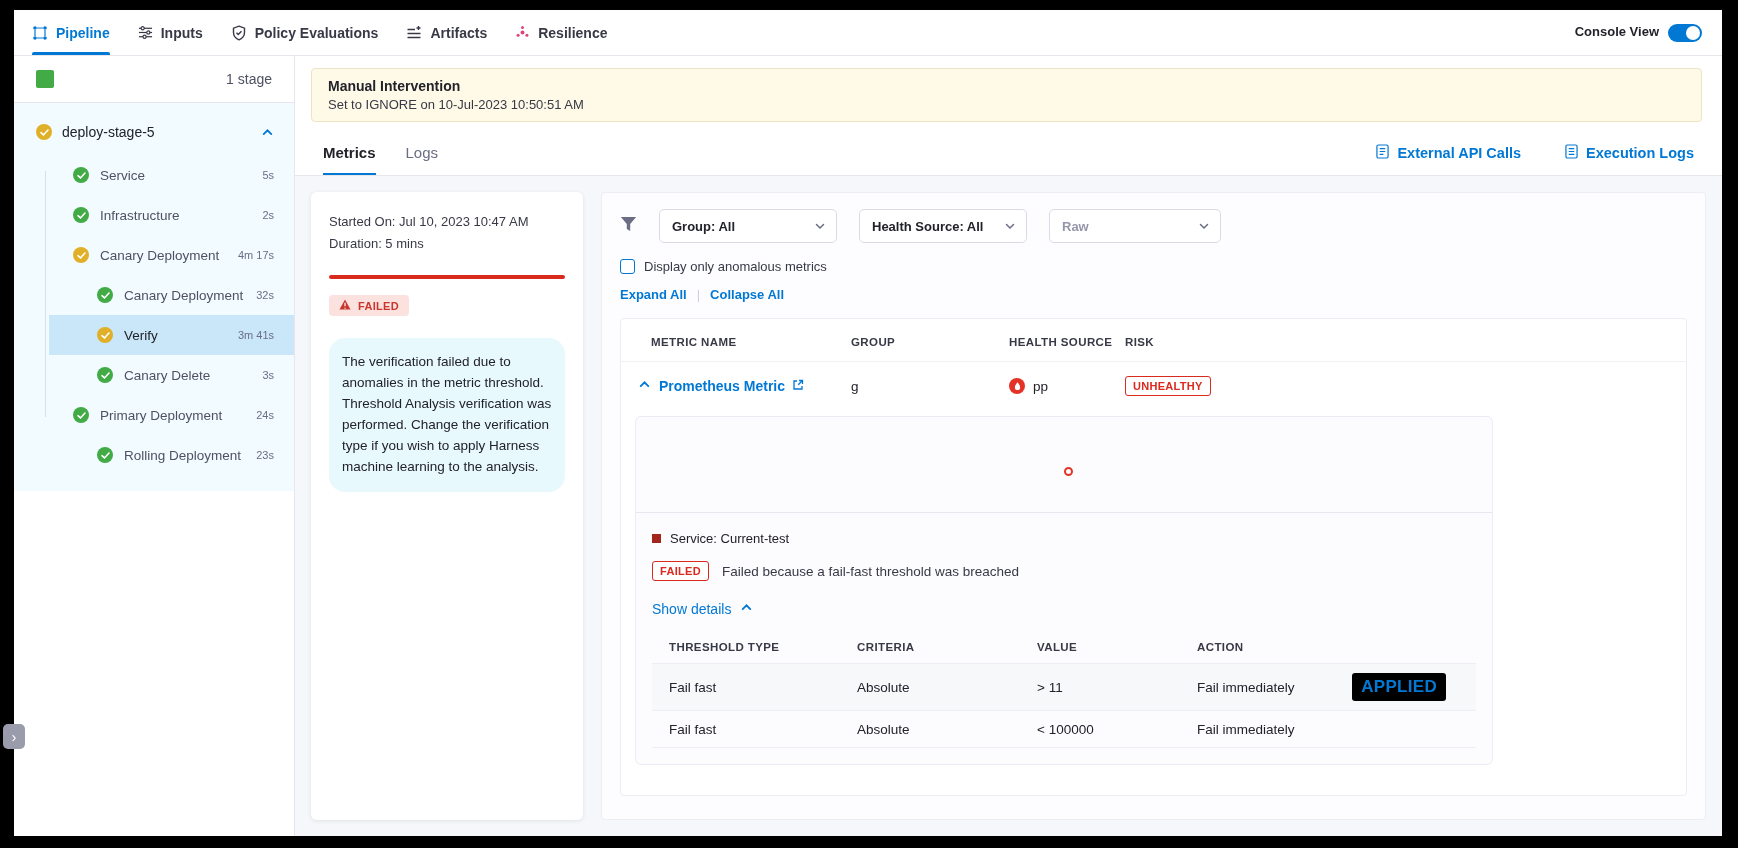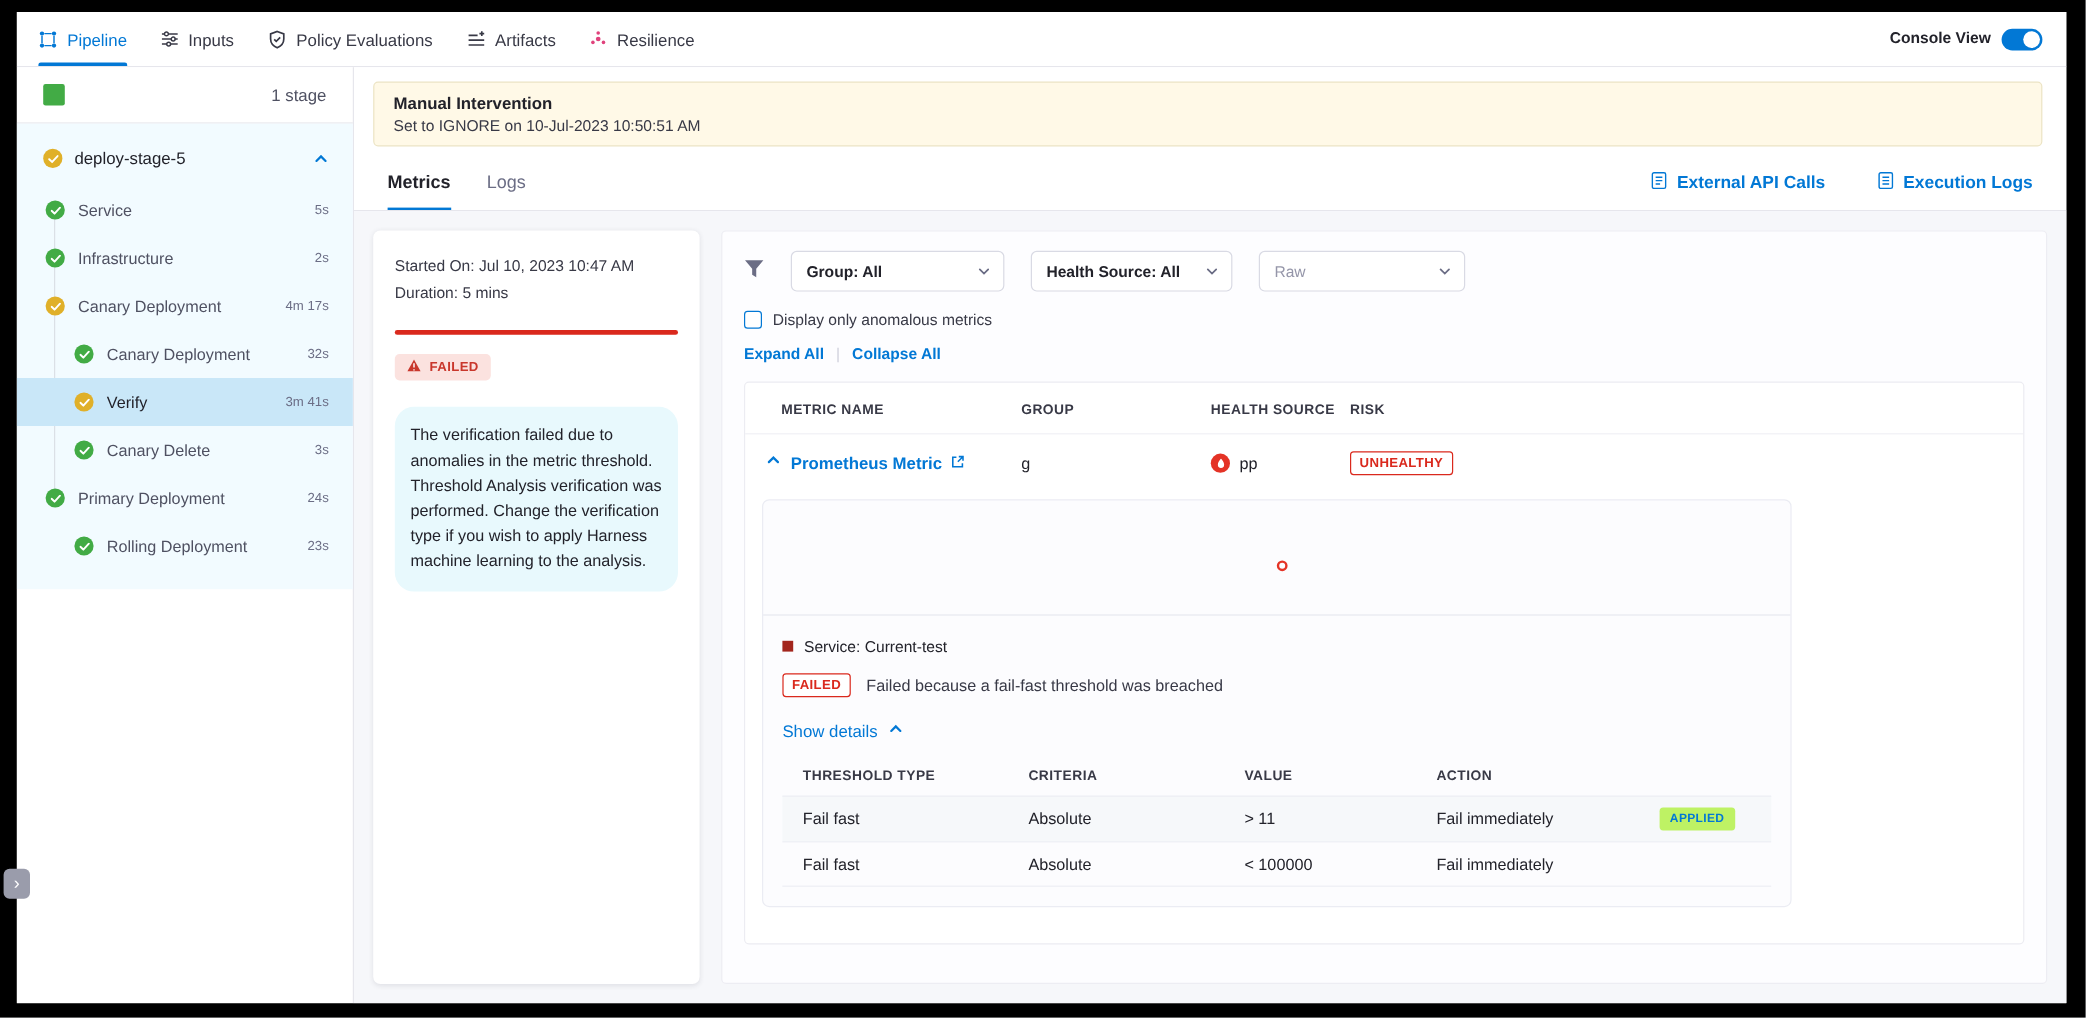--- a/index.html
+++ b/index.html
@@ -12,21 +12,21 @@
     background: #fff; display: flex; flex-direction: column; overflow: hidden;
   }
 
   
   .topnav {
     height: 46px; flex-shrink: 0; display: flex; align-items: center;
     padding: 0 20px 0 18px; border-bottom: 1px solid #e6e6ec; background: #fff;
   }
   .nav-tab {
     display: flex; align-items: center; gap: 8px; margin-right: 28px;
-    font-size: 14px; font-weight: 400; color: #383946; height: 100%;
+    font-size: 14px; font-weight: 700; color: #383946; height: 100%;
     position: relative; cursor: pointer; white-space: nowrap;
   }
   .nav-tab.active { color: #0278d5; }
   .nav-tab.active::after {
     content: ""; position: absolute; left: 0; right: 0; bottom: 0; height: 3px;
     background: #0278d5; border-radius: 2px 2px 0 0;
   }
   .nav-tab .icn { display: inline-flex; }
   .icn-resilience { color: #e0427c; display: inline-flex; }
   .console { margin-left: auto; display: flex; align-items: flex-start; gap: 9px;
@@ -44,21 +44,21 @@
     background: #fff; display: flex; flex-direction: column; }
   .sidebar-head { height: 47px; flex-shrink: 0; display: flex; align-items: center;
     padding: 0 22px; border-bottom: 1px solid #e6e6ec; }
   .stage-square { width: 18px; height: 18px; background: #42ab45; border-radius: 2px; }
   .stage-count { margin-left: auto; font-size: 14px; color: #4f5162; }
   .stage-area { background: #f2fbff; padding: 6px 0 16px; }
   .stage-header { height: 46px; display: flex; align-items: center; gap: 10px;
     padding: 0 20px 0 22px; cursor: pointer; }
   .stage-name { font-size: 14px; color: #22222a; }
   .stage-header .chev { margin-left: auto; display: inline-flex; }
-  .tree { position: relative; }
+  .tree { position: relative; padding-left: 35px; }
   .tree-line { position: absolute; left: 31px; top: 16px; bottom: 58px;
     width: 1px; background: #dbe0e6; }
   .tree-row { height: 40px; display: flex; align-items: center; gap: 11px;
     padding: 0 20px 0 24px; cursor: pointer; position: relative; }
   .tree-row.indent { padding-left: 48px; }
   .tree-row.selected { background: #c9e7f8; }
   .tree-label { font-size: 13.5px; color: #4f5162; }
   .tree-row.selected .tree-label { color: #22222a; }
   .duration { margin-left: auto; font-size: 11px; color: #6b6d85; }
   .status-dot { width: 16px; height: 16px; border-radius: 50%; flex-shrink: 0;
@@ -104,21 +104,21 @@
   .right-panel { flex: 1; min-width: 0; background: #fdfdff; border: 1px solid #ededf3;
     border-radius: 4px; padding: 16px 18px; overflow: hidden; }
   .filter-row { display: flex; align-items: center; gap: 22px; }
   .select { height: 34px; border: 1px solid #d9dae4; border-radius: 5px; background: #fff;
     display: flex; align-items: center; padding: 0 10px 0 12px; font-size: 13px;
     color: #22222a; font-weight: 600; cursor: pointer; }
   .select .chev { margin-left: auto; display: inline-flex; padding-left: 10px; }
   .sel-group { width: 178px; }
   .sel-health { width: 168px; }
   .sel-raw { width: 172px; }
-  .sel-raw .sel-text { color: #9596a9; font-weight: 400; }
+  .sel-raw .sel-text { color: #9596a9; font-weight: 700; }
   .checkbox-row { margin-top: 16px; display: flex; align-items: center; gap: 9px;
     font-size: 13px; color: #383946; }
   .checkbox { width: 15px; height: 15px; border: 1px solid #0278d5; border-radius: 3px;
     background: #fff; cursor: pointer; }
   .expand-row { margin-top: 13px; display: flex; align-items: center; gap: 10px;
     font-size: 13px; font-weight: 600; color: #0278d5; }
   .sep { color: #cfd0dc; font-weight: 400; }
   .link { cursor: pointer; }
 
   
@@ -157,21 +157,21 @@
   .th-head { display: grid; grid-template-columns: 188px 180px 160px 1fr;
     padding: 8px 0 10px 17px; font-size: 11.5px; font-weight: 700;
     letter-spacing: .4px; color: #383946; }
   .th-row { display: grid; grid-template-columns: 188px 180px 160px 1fr;
     align-items: center; padding: 9px 0 9px 17px; font-size: 13.5px; color: #22222a;
     border-top: 1px solid #edeef4; min-height: 38px; }
   .th-row.alt { background: #f6f8fa; }
   .th-row:last-child { border-bottom: 1px solid #edeef4; }
   .action-cell { display: flex; align-items: center; justify-content: space-between;
     padding-right: 30px; }
-  .badge-applied { background: #bef264; color: #0278d5; font-size: 10px; font-weight: 700;
+  .badge-applied { background: #000000; color: #0278d5; font-size: 17px; font-weight: 700;
     letter-spacing: .3px; padding: 4px 9px; border-radius: 3px; }
 
   .drawer-handle { position: absolute; left: 3px; top: 724px; width: 22px; height: 25px;
     background: #9a9cab; border-radius: 5px; color: #fff; display: flex;
     align-items: center; justify-content: center; font-size: 15px; cursor: pointer; }
 </style>
 </head>
 <body>
 
 <div class="app">

